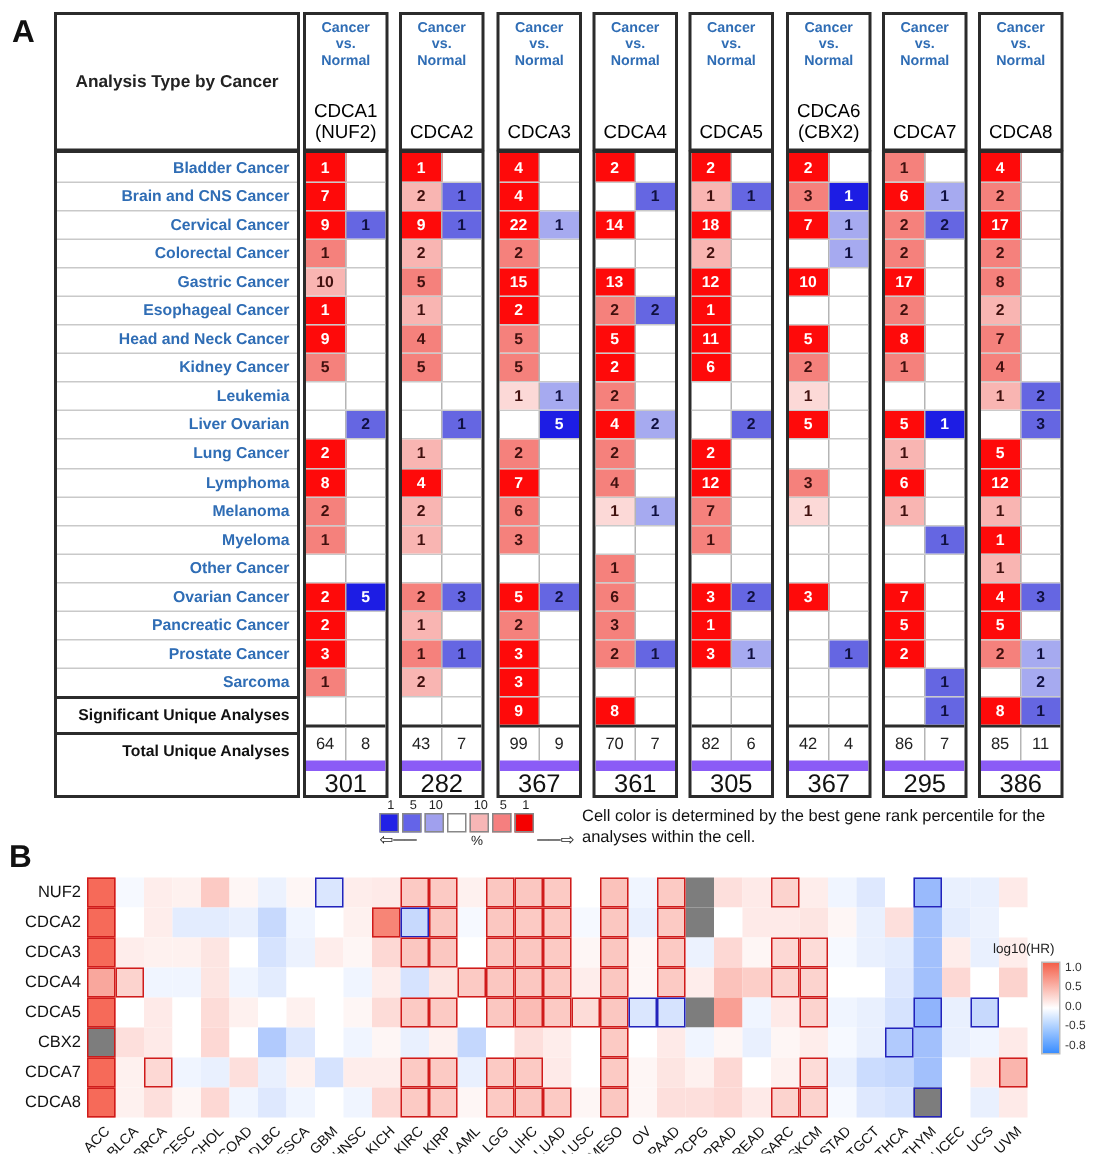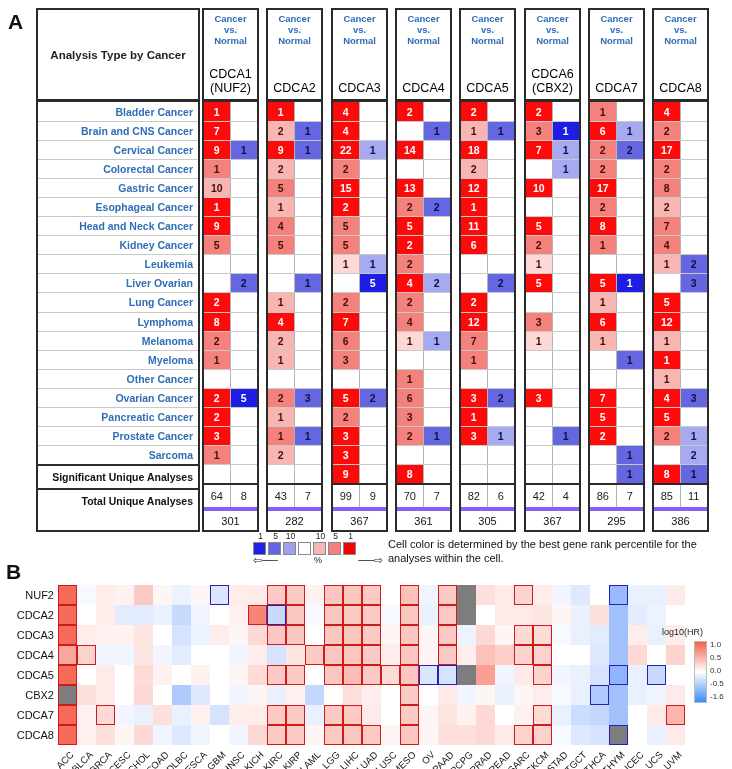--- a/index.html
+++ b/index.html
@@ -26,22 +26,22 @@
   .half.up{border-right:1px solid #b5b5b5;}
   .r3{background:#fe0a0a;color:#fff;}
   .r2{background:#f5817c;color:#40100e;}
   .r1{background:#f9b5b2;color:#40100e;}
   .r0{background:#fcd9d7;color:#40100e;}
   .b3{background:#1d1de4;color:#fff;}
   .b2{background:#6566e2;color:#101040;}
   .b1{background:#a6aaf0;color:#101040;}
   .sig-row{display:flex;height:24px;border-top:2px solid #2b2b2b;box-sizing:border-box;}
   .sig-row .half{font-weight:400;font-size:11px;}
-  .tot-row{display:flex;height:25px;border-top:4px solid #8b5cf6;box-sizing:border-box;
-           align-items:center;justify-content:center;font-size:11px;color:#111;}
+  .tot-row{display:flex;height:25px;border-top:7px solid #8b5cf6;box-sizing:border-box;
+           align-items:center;justify-content:center;font-size:17px;color:#111;}
   
   #legend{position:absolute;left:253px;top:531px;width:130px;}
   .leg-ticks{display:flex;height:10px;font-size:8.5px;color:#222;}
   .leg-ticks span{width:15px;text-align:center;}
   .leg-squares{display:flex;gap:2px;margin-top:1px;}
   .leg-squares i{width:13px;height:13px;display:block;border:1px solid #888;box-sizing:border-box;}
   .leg-arrows{display:flex;align-items:center;font-size:9px;color:#222;margin-top:0px;}
   .leg-arrows .arr{flex:1;font-size:11px;line-height:9px;}
   #legend-caption{position:absolute;left:388px;top:537px;width:330px;font-size:11px;color:#111;line-height:14px;}
   
@@ -1176,15 +1176,15 @@
       <div class="hm-collabel" style="left: 586.5px; top: 749px;">UCS</div>
       <div class="hm-collabel" style="left: 605.5px; top: 749px;">UVM</div>
     </div>
   <div id="cb-title" style="left: 662px; top: 627px;">log10(HR)</div>
   <div id="colorbar" style="left: 694px; top: 641px;"></div>
   <div id="cb-ticks">
       <div class="cb-tick" style="left: 710px; top: 640px;">1.0</div>
       <div class="cb-tick" style="left: 710px; top: 653px;">0.5</div>
       <div class="cb-tick" style="left: 710px; top: 666px;">0.0</div>
       <div class="cb-tick" style="left: 710px; top: 679px;">-0.5</div>
-      <div class="cb-tick" style="left: 710px; top: 692px;">-1.6</div>
+      <div class="cb-tick" style="left: 710px; top: 692px;">-0.8</div>
     </div>
 </div>
 
 </body></html>

